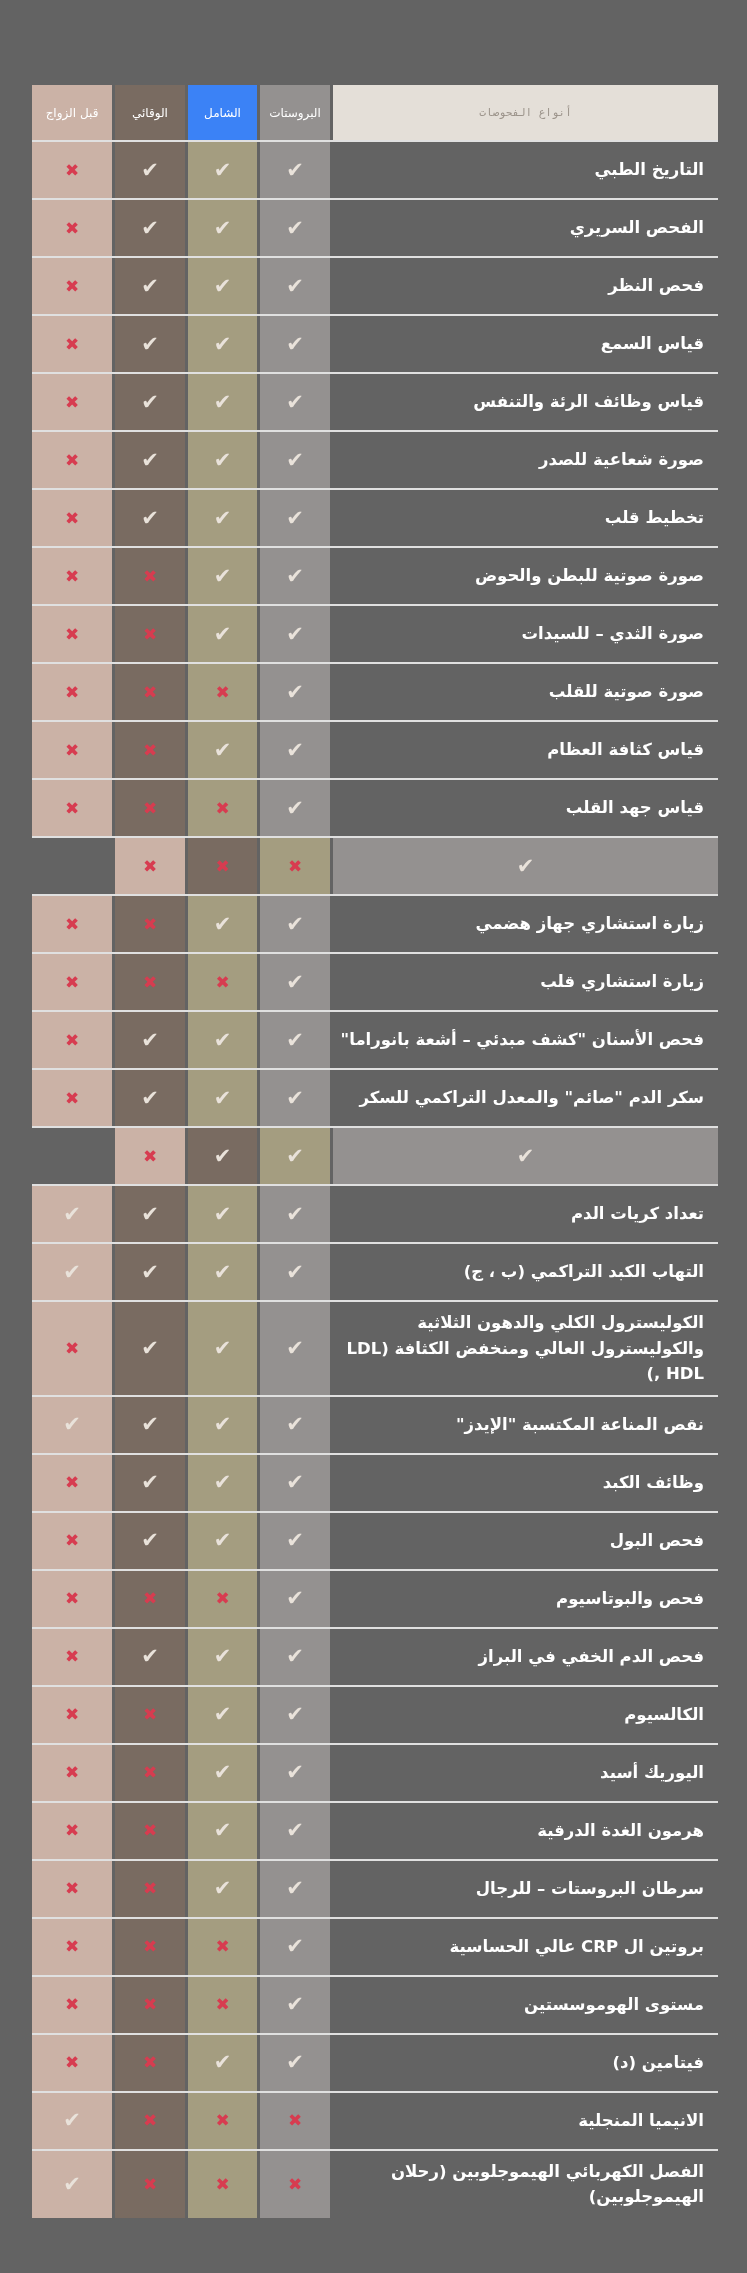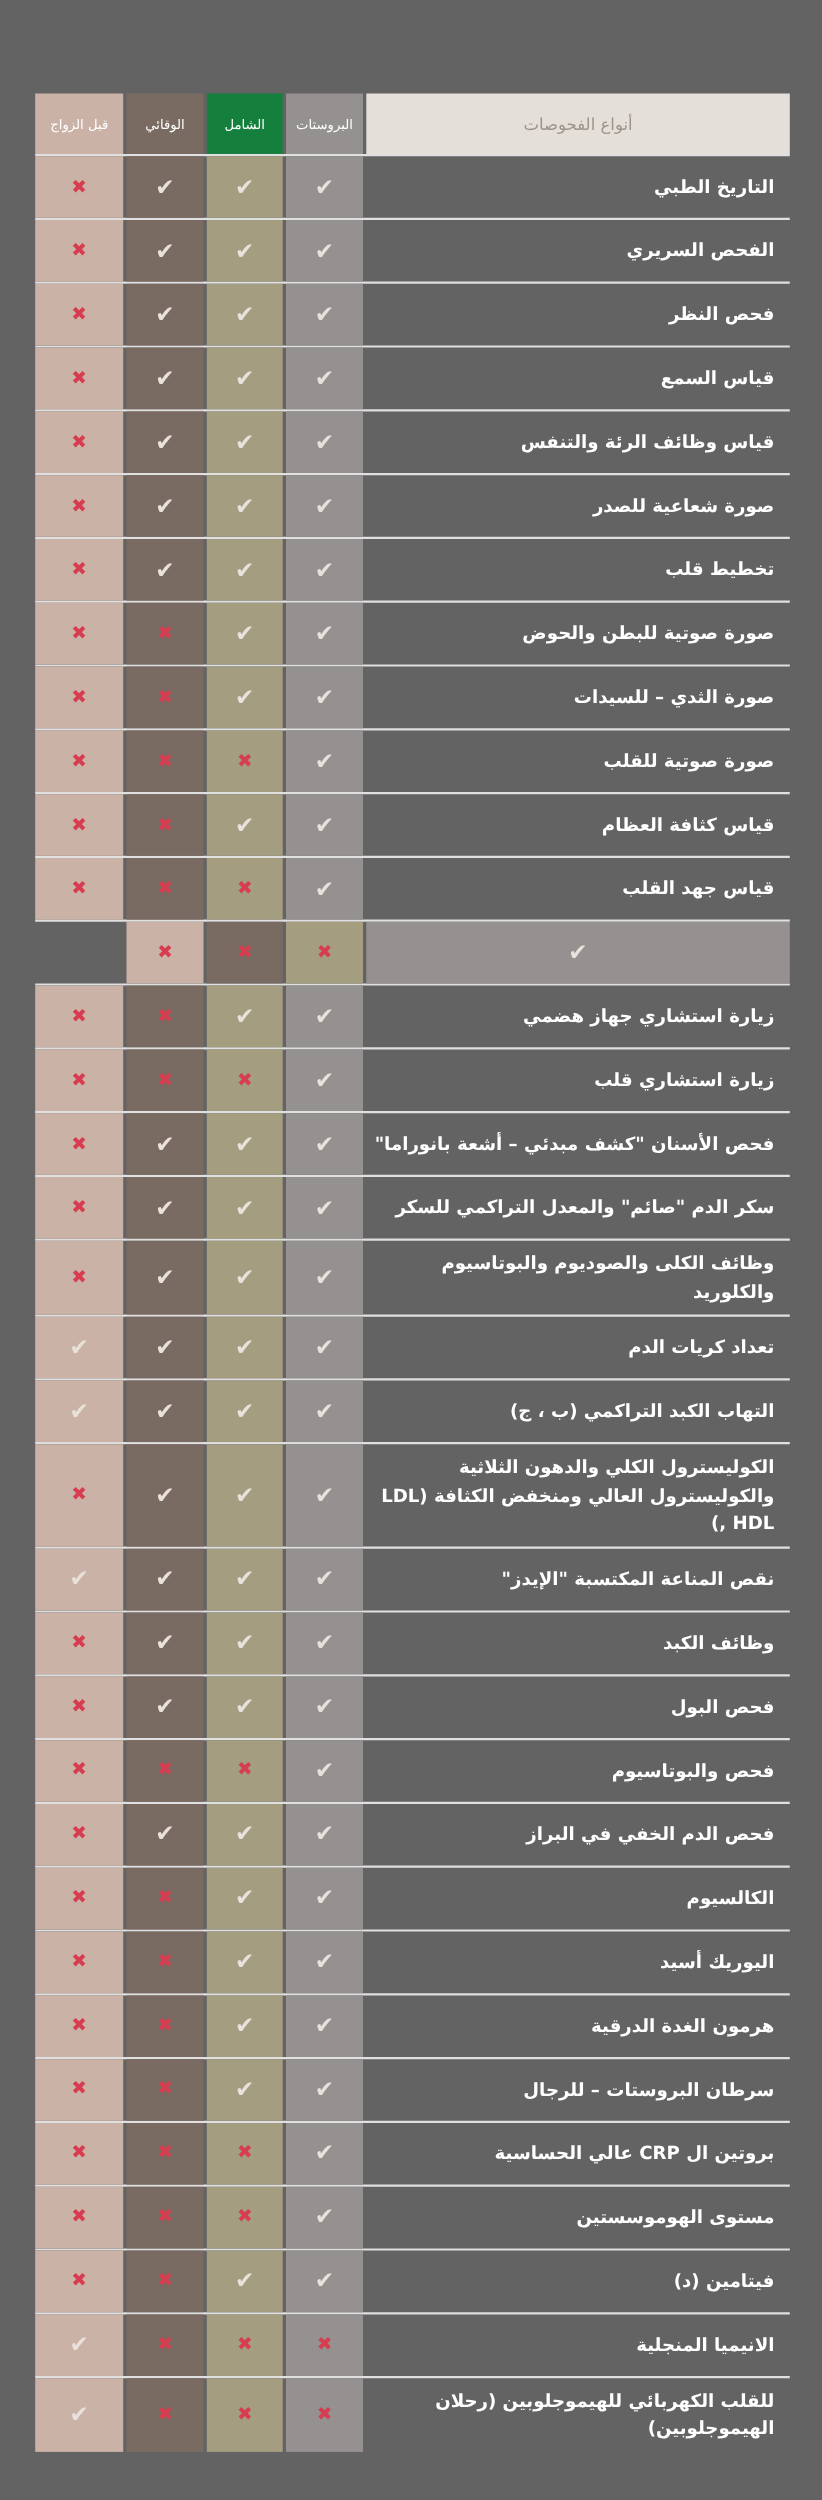--- a/index.html
+++ b/index.html
@@ -32,21 +32,22 @@
     display: flex;
     align-items: center;
   }
 
   
   .header-row { height: 55px; }
   .header-name {
     background: var(--names-header-bg, #e4dfd8);
     color: var(--names-header-text, #9c948b);
     justify-content: center;
-    font-size: 15px;
+    font-size: 11px;
+    font-family: Liberation Mono, monospace;
   }
   .header-col {
     justify-content: center;
     color: #ffffff;
     font-weight: normal;
     font-size: 12px;
     white-space: nowrap;
   }
 
   
@@ -67,21 +68,21 @@
   .mark.cross { color: var(--cross-color, #d73c50); font-size: 17px; }
 </style>
 </head>
 <body>
 
 <div class="comparison-table">
 
   <div class="row header-row">
     <div class="cell header-name">أنواع الفحوصات</div>
     <div class="cell header-col" style="background: rgb(148, 145, 144);">البروستات</div>
-    <div class="cell header-col" style="background: #15803d;">الشامل</div>
+    <div class="cell header-col" style="background: #3b82f6;">الشامل</div>
     <div class="cell header-col" style="background: rgb(121, 107, 97);">الوقائي</div>
     <div class="cell header-col" style="background: rgb(203, 178, 166);">قبل الزواج</div>
   </div>
 
   <div>
   <div class="row body-row">
     <div class="cell name-cell-body">
       <span>التاريخ الطبي</span>
     </div>
     <div class="cell mark-cell" style="background: rgb(148, 145, 144);">
@@ -377,23 +378,20 @@
     </div>
     <div class="cell mark-cell" style="background: rgb(121, 107, 97);">
       <span class="mark check">✔</span>
     </div>
     <div class="cell mark-cell" style="background: rgb(203, 178, 166);">
       <span class="mark cross">✖</span>
     </div>
   </div>
 
   <div class="row body-row">
-    <div class="cell name-cell-body">
-      <span>وظائف الكلى والصوديوم والبوتاسيوم والكلوريد</span>
-    </div>
     <div class="cell mark-cell" style="background: rgb(148, 145, 144);">
       <span class="mark check">✔</span>
     </div>
     <div class="cell mark-cell" style="background: rgb(164, 157, 128);">
       <span class="mark check">✔</span>
     </div>
     <div class="cell mark-cell" style="background: rgb(121, 107, 97);">
       <span class="mark check">✔</span>
     </div>
     <div class="cell mark-cell" style="background: rgb(203, 178, 166);">
@@ -684,21 +682,21 @@
     <div class="cell mark-cell" style="background: rgb(121, 107, 97);">
       <span class="mark cross">✖</span>
     </div>
     <div class="cell mark-cell" style="background: rgb(203, 178, 166);">
       <span class="mark check">✔</span>
     </div>
   </div>
 
   <div class="row body-row">
     <div class="cell name-cell-body">
-      <span>للقلب الكهربائي للهيموجلوبين (رحلان الهيموجلوبين)</span>
+      <span>الفصل الكهربائي الهيموجلوبين (رحلان الهيموجلوبين)</span>
     </div>
     <div class="cell mark-cell" style="background: rgb(148, 145, 144);">
       <span class="mark cross">✖</span>
     </div>
     <div class="cell mark-cell" style="background: rgb(164, 157, 128);">
       <span class="mark cross">✖</span>
     </div>
     <div class="cell mark-cell" style="background: rgb(121, 107, 97);">
       <span class="mark cross">✖</span>
     </div>

